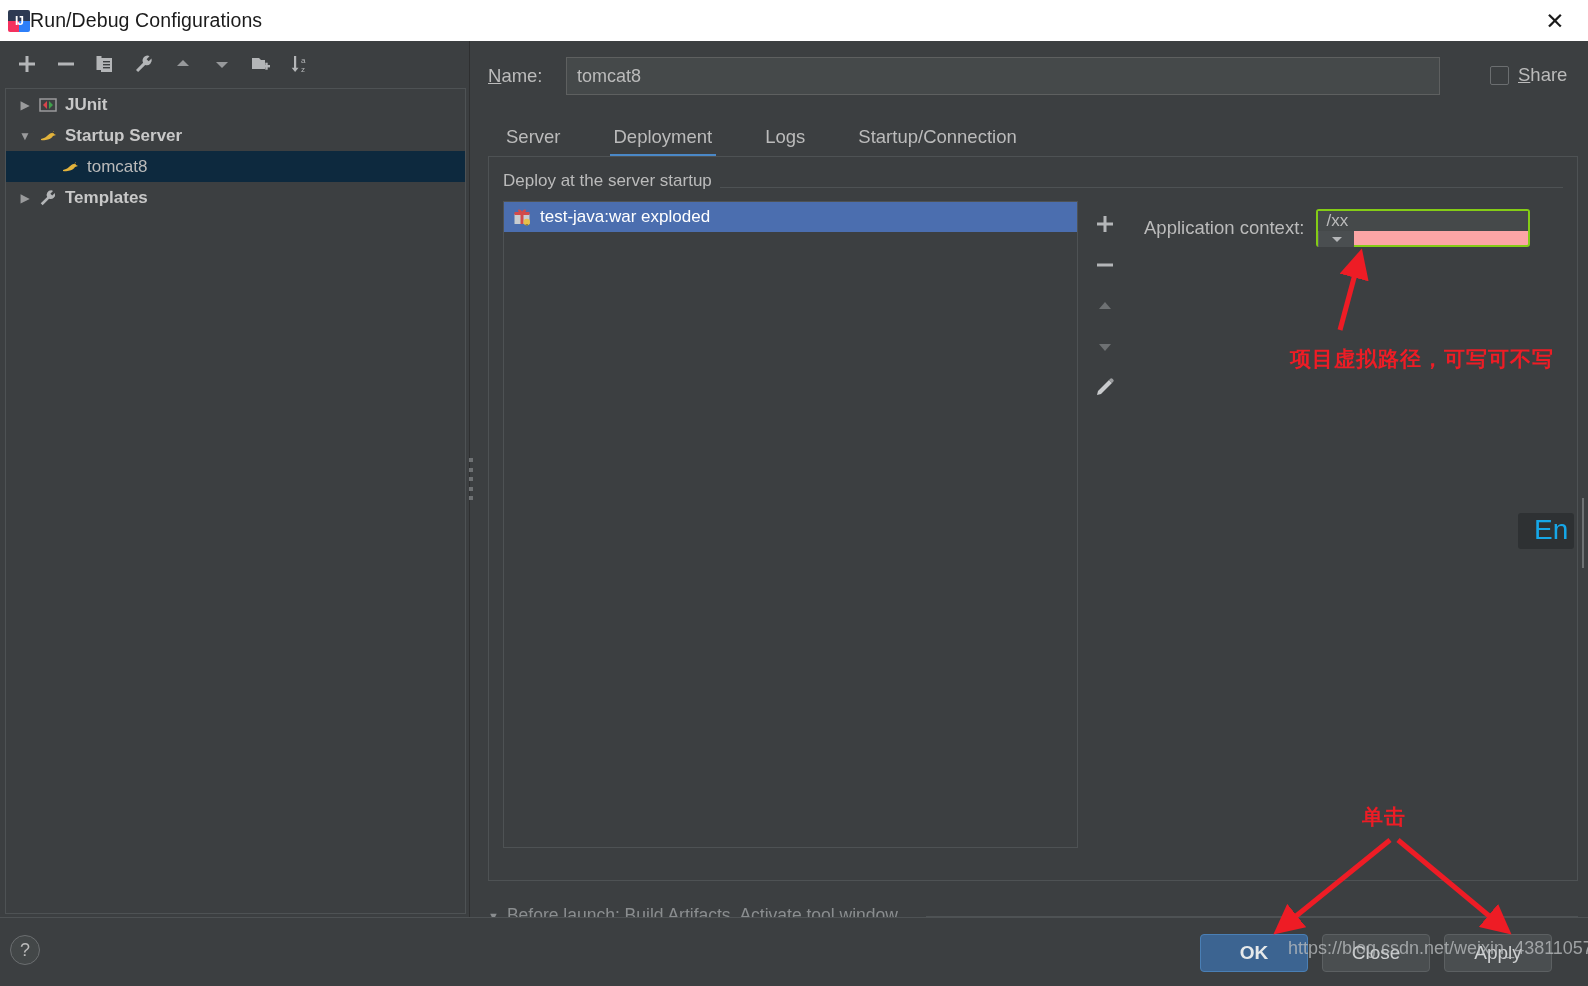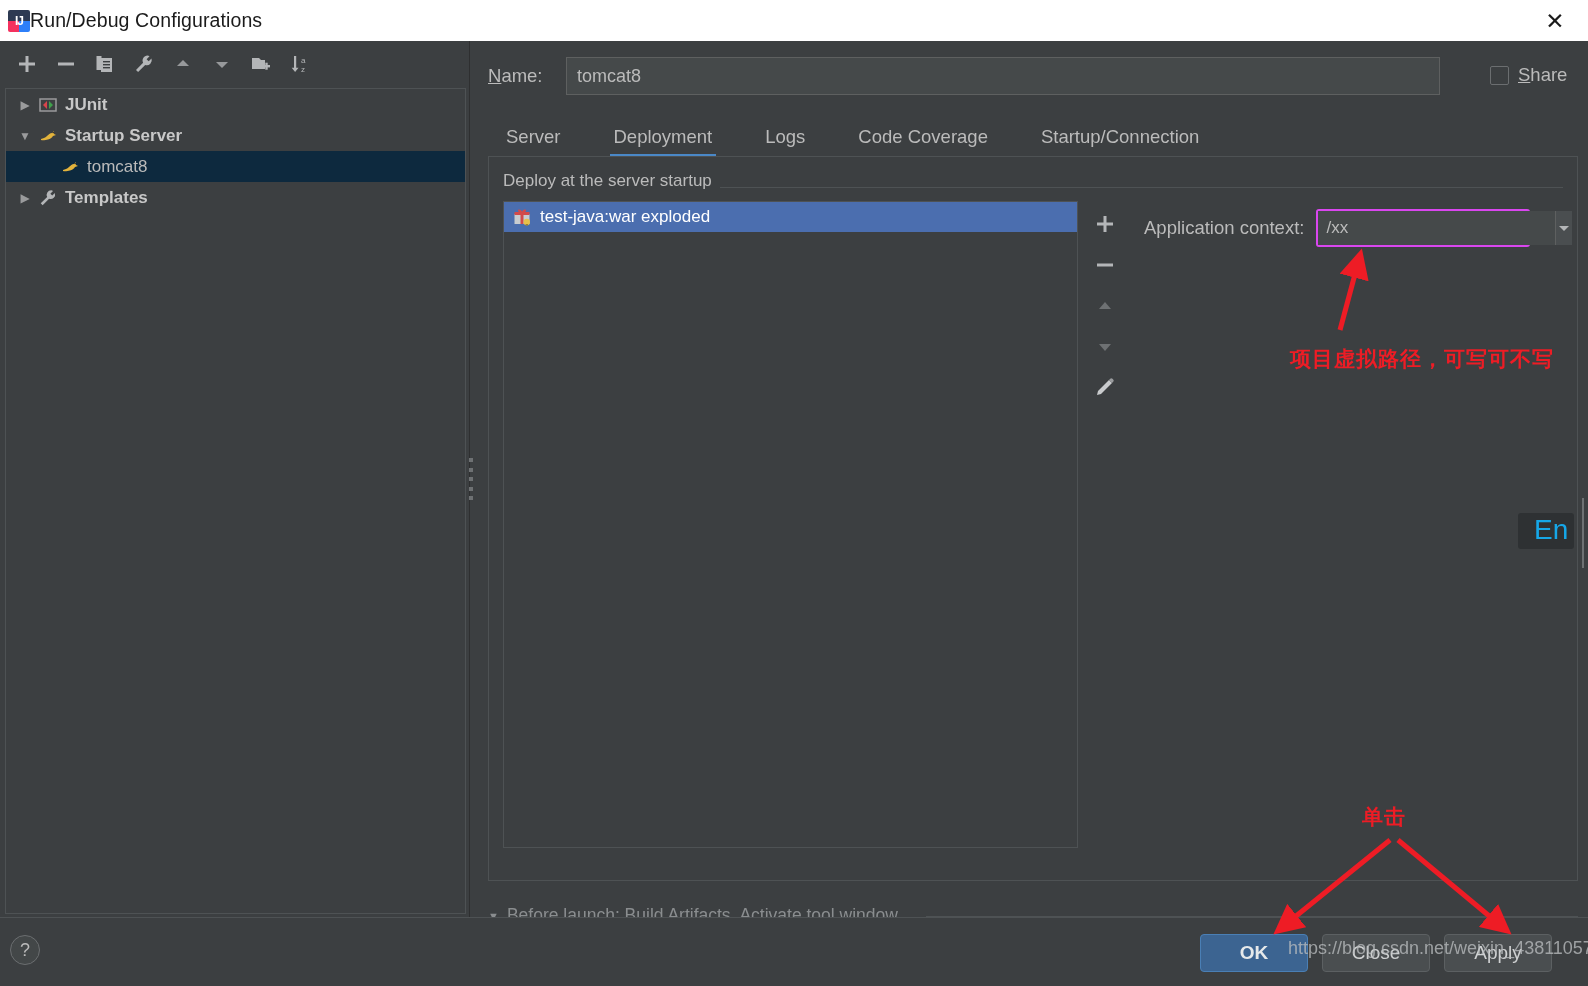--- a/index.html
+++ b/index.html
@@ -141,21 +141,21 @@
   .lc-btn {
     width: 36px; height: 36px; display: flex; align-items: center; justify-content: center;
     cursor: pointer; color: #afb1b3;
   }
   .lc-btn.disabled { color: #6e7173; cursor: default; }
 
   .ctxrow { position: absolute; left: 655px; top: 52px; display: flex; align-items: center; gap: 12px; }
   .ctx-label { color: #bbbbbb; font-size: 18.5px; }
   .ctx-input-wrap {
     width: 214px; height: 38px; position: relative;
-    border: 2px solid #d946ef; border-radius: 3px; background: #fca5a5; display:flex;
+    border: 2px solid #84cc16; border-radius: 3px; background: #fca5a5; display:flex;flex-direction:column;
   }
   .ctx-input {
     flex: 1; background: #45494a; border: none; outline: none; color: #bbbbbb;
     font-size: 17px; padding: 0 8px; font-family: "Liberation Sans", sans-serif;
   }
   .ctx-arrow {
     width: 36px; border-left: 1px solid #5e6060; background: #4a4e50;
     display: flex; align-items: center; justify-content: center; cursor: pointer;
   }
 
@@ -343,21 +343,20 @@
       <div class="share-wrap">
         <div class="share-box"></div>
         <div class="share-label"><u>S</u>hare</div>
       </div>
     </div>
 
     <div class="tabs">
       <div class="tab">Server</div>
       <div class="tab active">Deployment</div>
       <div class="tab">Logs</div>
-      <div class="tab">Code Coverage</div>
       <div class="tab">Startup/Connection</div>
     </div>
 
     <div class="tabpanel">
       <div class="group-title">Deploy at the server startup</div>
       <div class="group-line"></div>
 
       <div class="listbox">
         <div class="list-row selected">
           <div class="artifact-icon">

